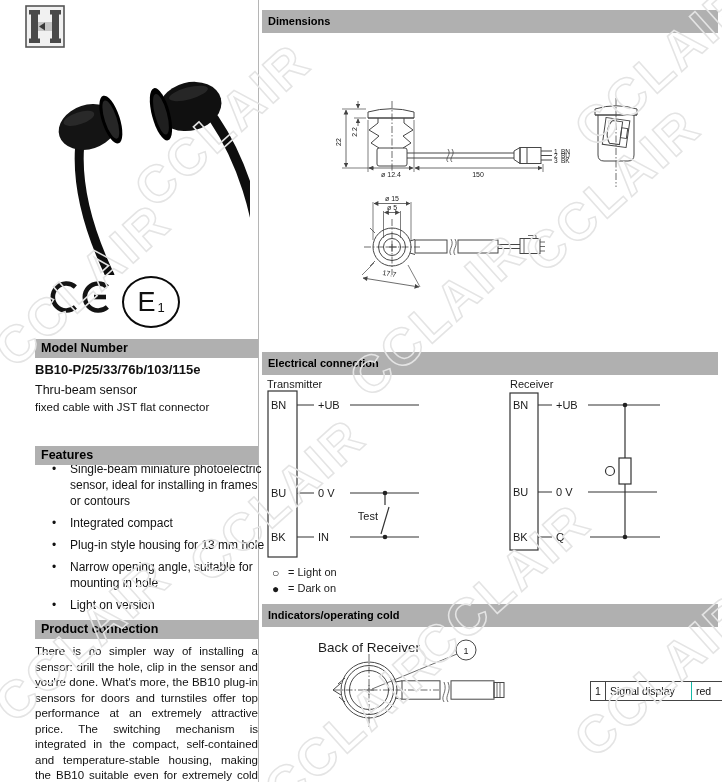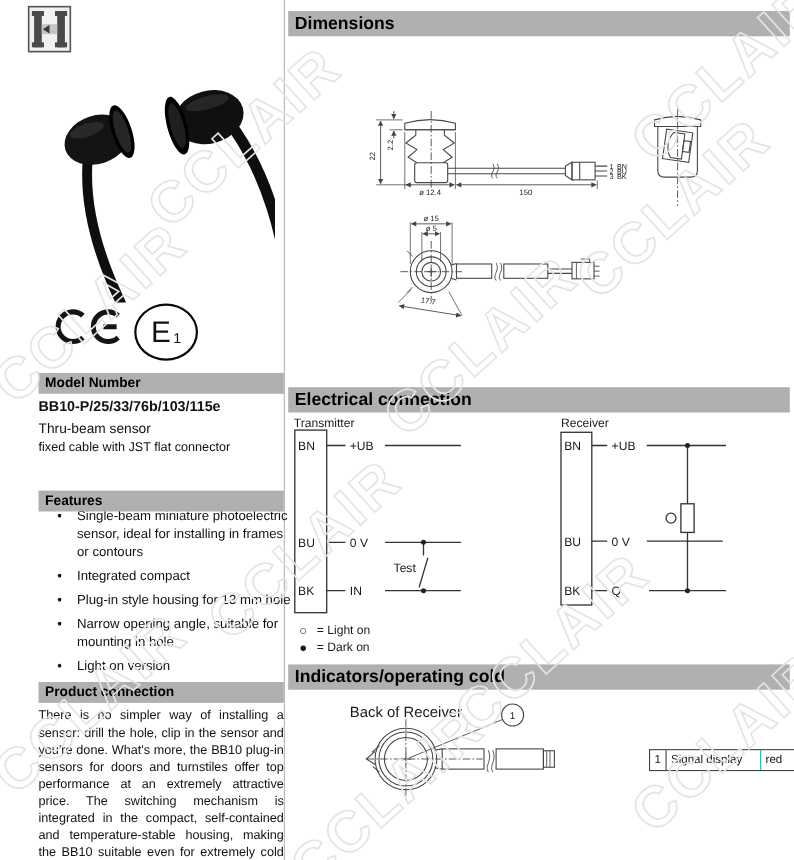--- a/index.html
+++ b/index.html
@@ -8,21 +8,21 @@
   
   .wm{position:absolute;font-weight:700;font-size:52px;letter-spacing:3px;
       color:transparent;-webkit-text-stroke:1.5px #e4e4e4;transform:rotate(-42deg);
       z-index:40;pointer-events:none;user-select:none;}
   
   .divider{position:absolute;left:258px;top:0;width:1px;height:782px;background:#b5b5b5;}
   
   .secbar{position:absolute;background:#b0b0b0;color:#000;font-weight:bold;
           padding-left:6px;box-sizing:border-box;z-index:10;}
   .secbar.left{left:35px;width:223px;height:19px;line-height:19px;font-size:12.5px;}
-  .secbar.right{left:262px;width:456px;height:23px;line-height:23px;font-size:16px;}
+  .secbar.right{left:262px;width:456px;height:23px;line-height:23px;font-size:11px;}
   .abs{position:absolute;}
   
   .model-number{left:35px;top:362px;width:223px;font-size:13px;font-weight:bold;}
   .model-type{left:35px;top:383px;width:223px;font-size:12.5px;}
   .model-cable{left:35px;top:401px;width:223px;font-size:11.5px;}
   ul.features{position:absolute;left:35px;top:449px;width:223px;margin:12px;padding:0;
               list-style:none;font-size:12px;line-height:16px;}
   ul.features li{position:relative;padding-left:23px;margin-bottom:6px;}
   ul.features li::before{content:"•";position:absolute;left:5px;top:0;}
   .prodinfo{left:35px;top:644px;width:223px;font-size:11.5px;line-height:15.5px;

